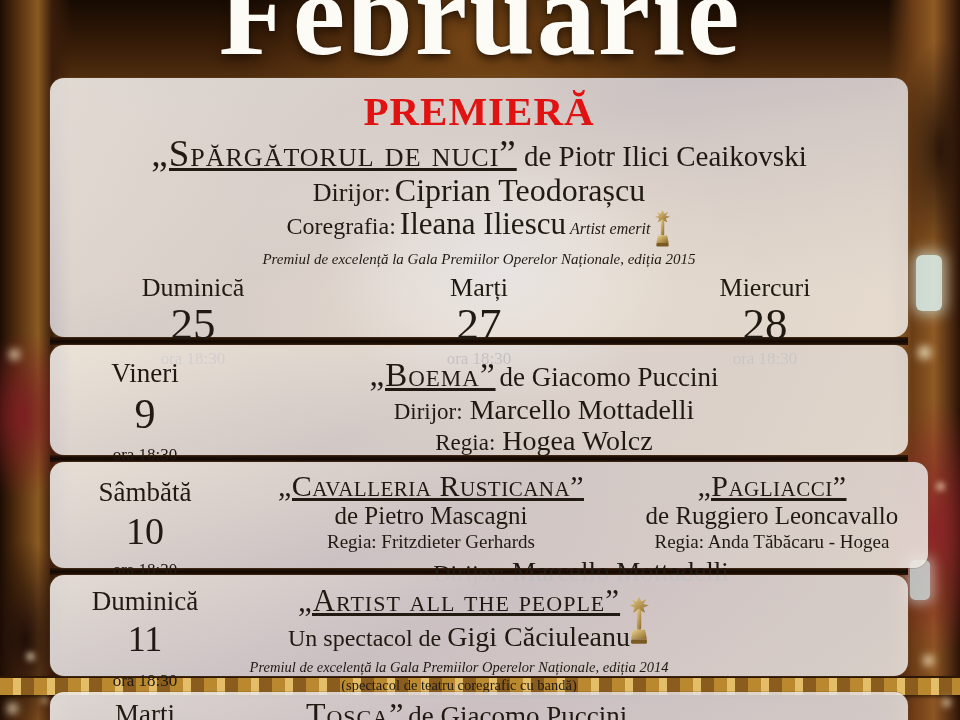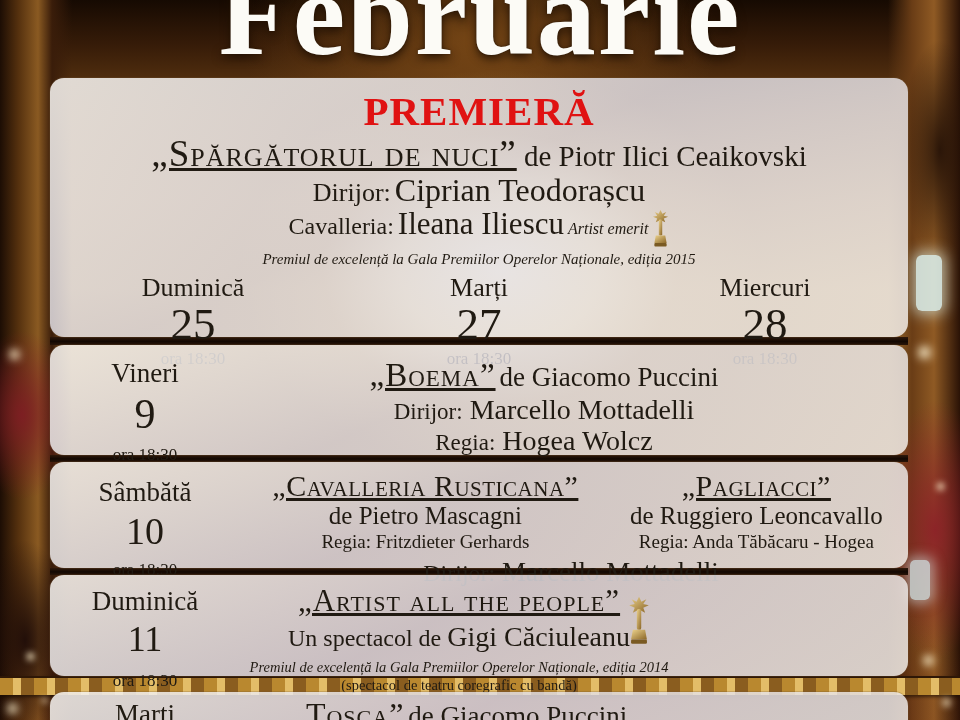--- a/index.html
+++ b/index.html
@@ -48,21 +48,21 @@
   .month-title{position:absolute;top:-44px;left:0;width:960px;text-align:center;
     font-size:118px;font-weight:bold;line-height:1;letter-spacing:2px;color:#fcfbf6;
     text-shadow:0 4px 10px rgba(30,15,4,0.85),0 0 2px #2e1a06;}
 
   
   .panel{position:absolute;left:50px;width:858px;border-radius:14px;
     background:linear-gradient(155deg, rgba(245,242,238,0.88) 0%, rgba(224,221,228,0.84) 45%, rgba(238,232,226,0.88) 100%);
     box-shadow:0 0 0 1px rgba(110,85,50,0.25);}
   .panel-premiere{top:78px;height:259px;text-align:center;padding-top:12px;box-sizing:border-box;}
   .row-vineri{top:345px;height:110px;}
-  .row-sambata{top:462px;height:106px;}
+  .row-sambata{top:462px;height:106px;padding-left:20px;}
   .row-duminica{top:575px;height:101px;}
   .row-marti{top:692px;height:80px;}
 
   .red-label{font-size:41px;font-weight:bold;line-height:1.05;color:#e01212;letter-spacing:1px;}
   .sc{font-variant:small-caps;text-decoration:underline;}
   .premiere-title-line{line-height:1.12;font-size:29px;}
   .premiere-title-line .work{font-size:37px;letter-spacing:1px;}
   .credit-line{line-height:1.06;}
   .lbl{font-size:26px;} .nm{font-size:32px;}
   .lbl2{font-size:24px;} .nm2{font-size:31px;}
@@ -133,21 +133,21 @@
     <div class="red-label">PREMIERĂ</div>
     <div class="premiere-title-line">
       <span class="sc work">„Spărgătorul de nuci”</span>
       <span>de Piotr Ilici Ceaikovski</span>
     </div>
     <div class="credit-line">
       <span class="lbl">Dirijor:</span>
       <span class="nm">Ciprian Teodorașcu</span>
     </div>
     <div class="credit-line">
-      <span class="lbl2">Cavalleria:</span>
+      <span class="lbl2">Coregrafia:</span>
       <span class="nm2">Ileana Iliescu</span>
       <span class="honor">Artist emerit</span><svg class="trophy trophy-premiere" viewBox="0 0 18 40">
           <defs>
             <linearGradient id="tg1" x1="0" y1="0" x2="1" y2="1">
               <stop offset="0" stop-color="#ecd28c"></stop>
               <stop offset="1" stop-color="#8a6526"></stop>
             </linearGradient>
           </defs>
           <path d="M9 1 L11 5 L15 3 L12.5 7 L17 8 L12.5 10 L14 14 L9 11.5 L4 14 L5.5 10 L1 8 L5.5 7 L3 3 L7 5 Z" fill="url(#tg1)"></path>
           <rect x="7.2" y="11" width="3.6" height="17" rx="1.5" fill="url(#tg1)"></rect>

